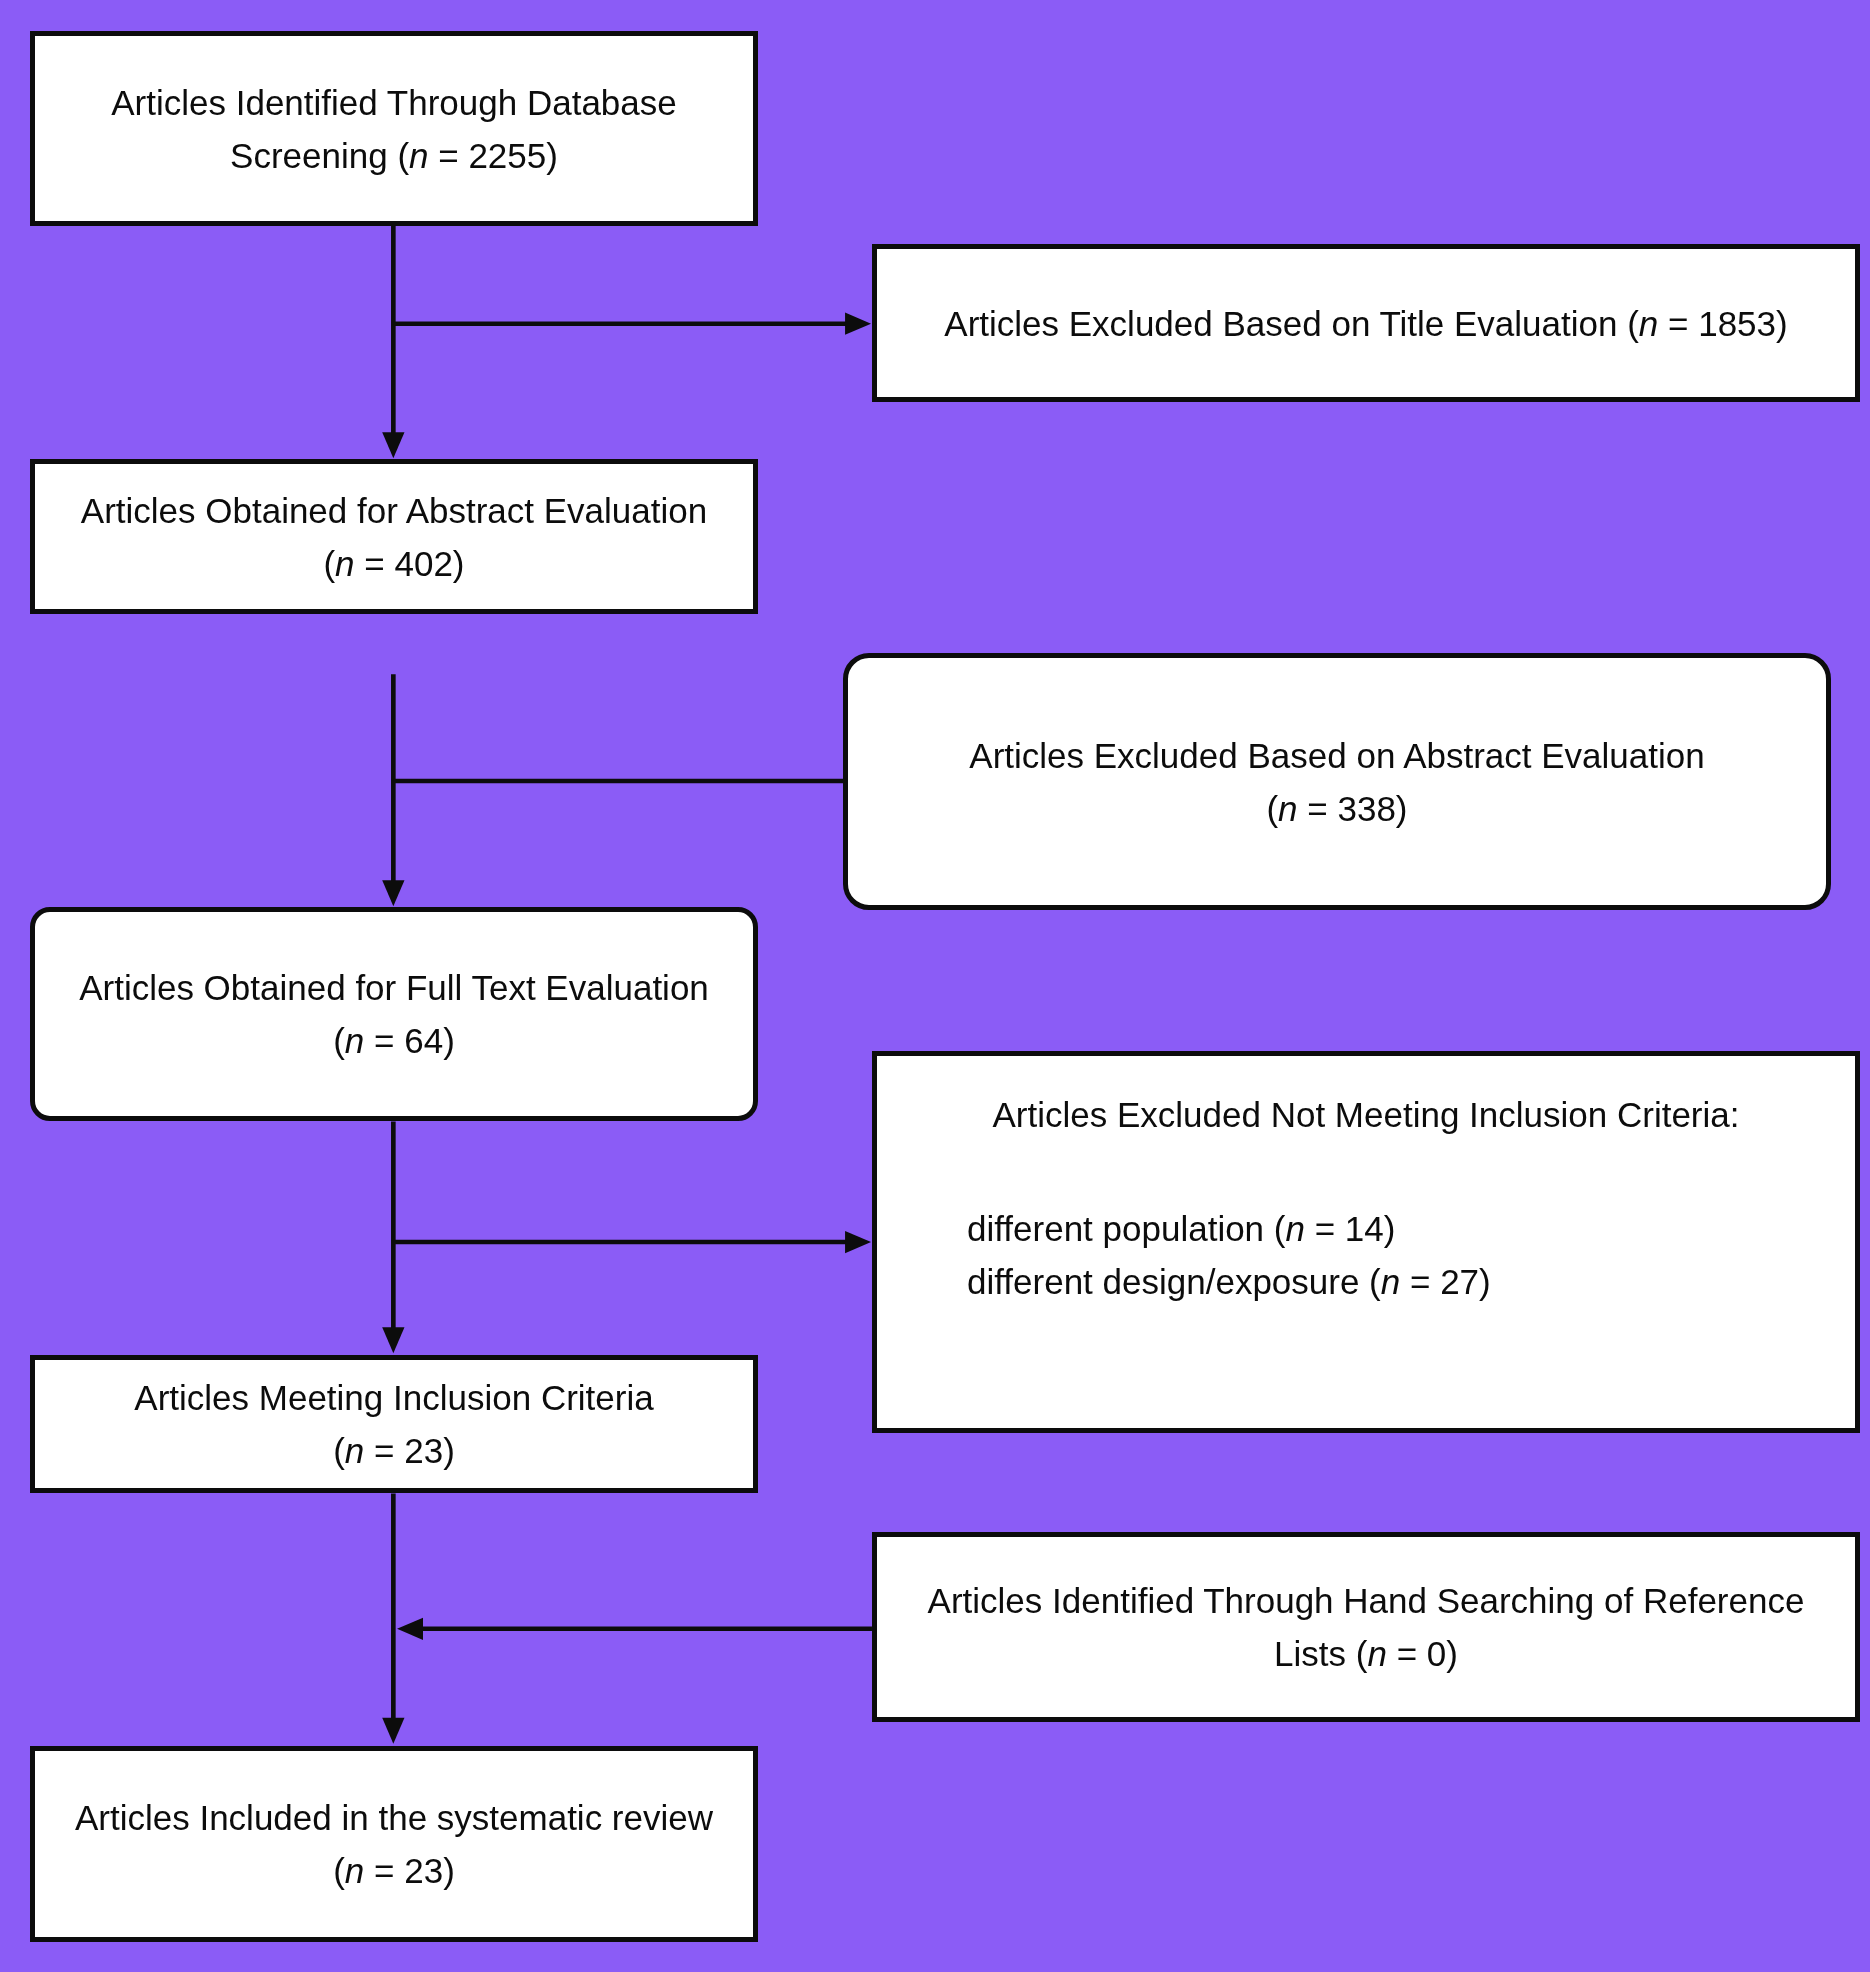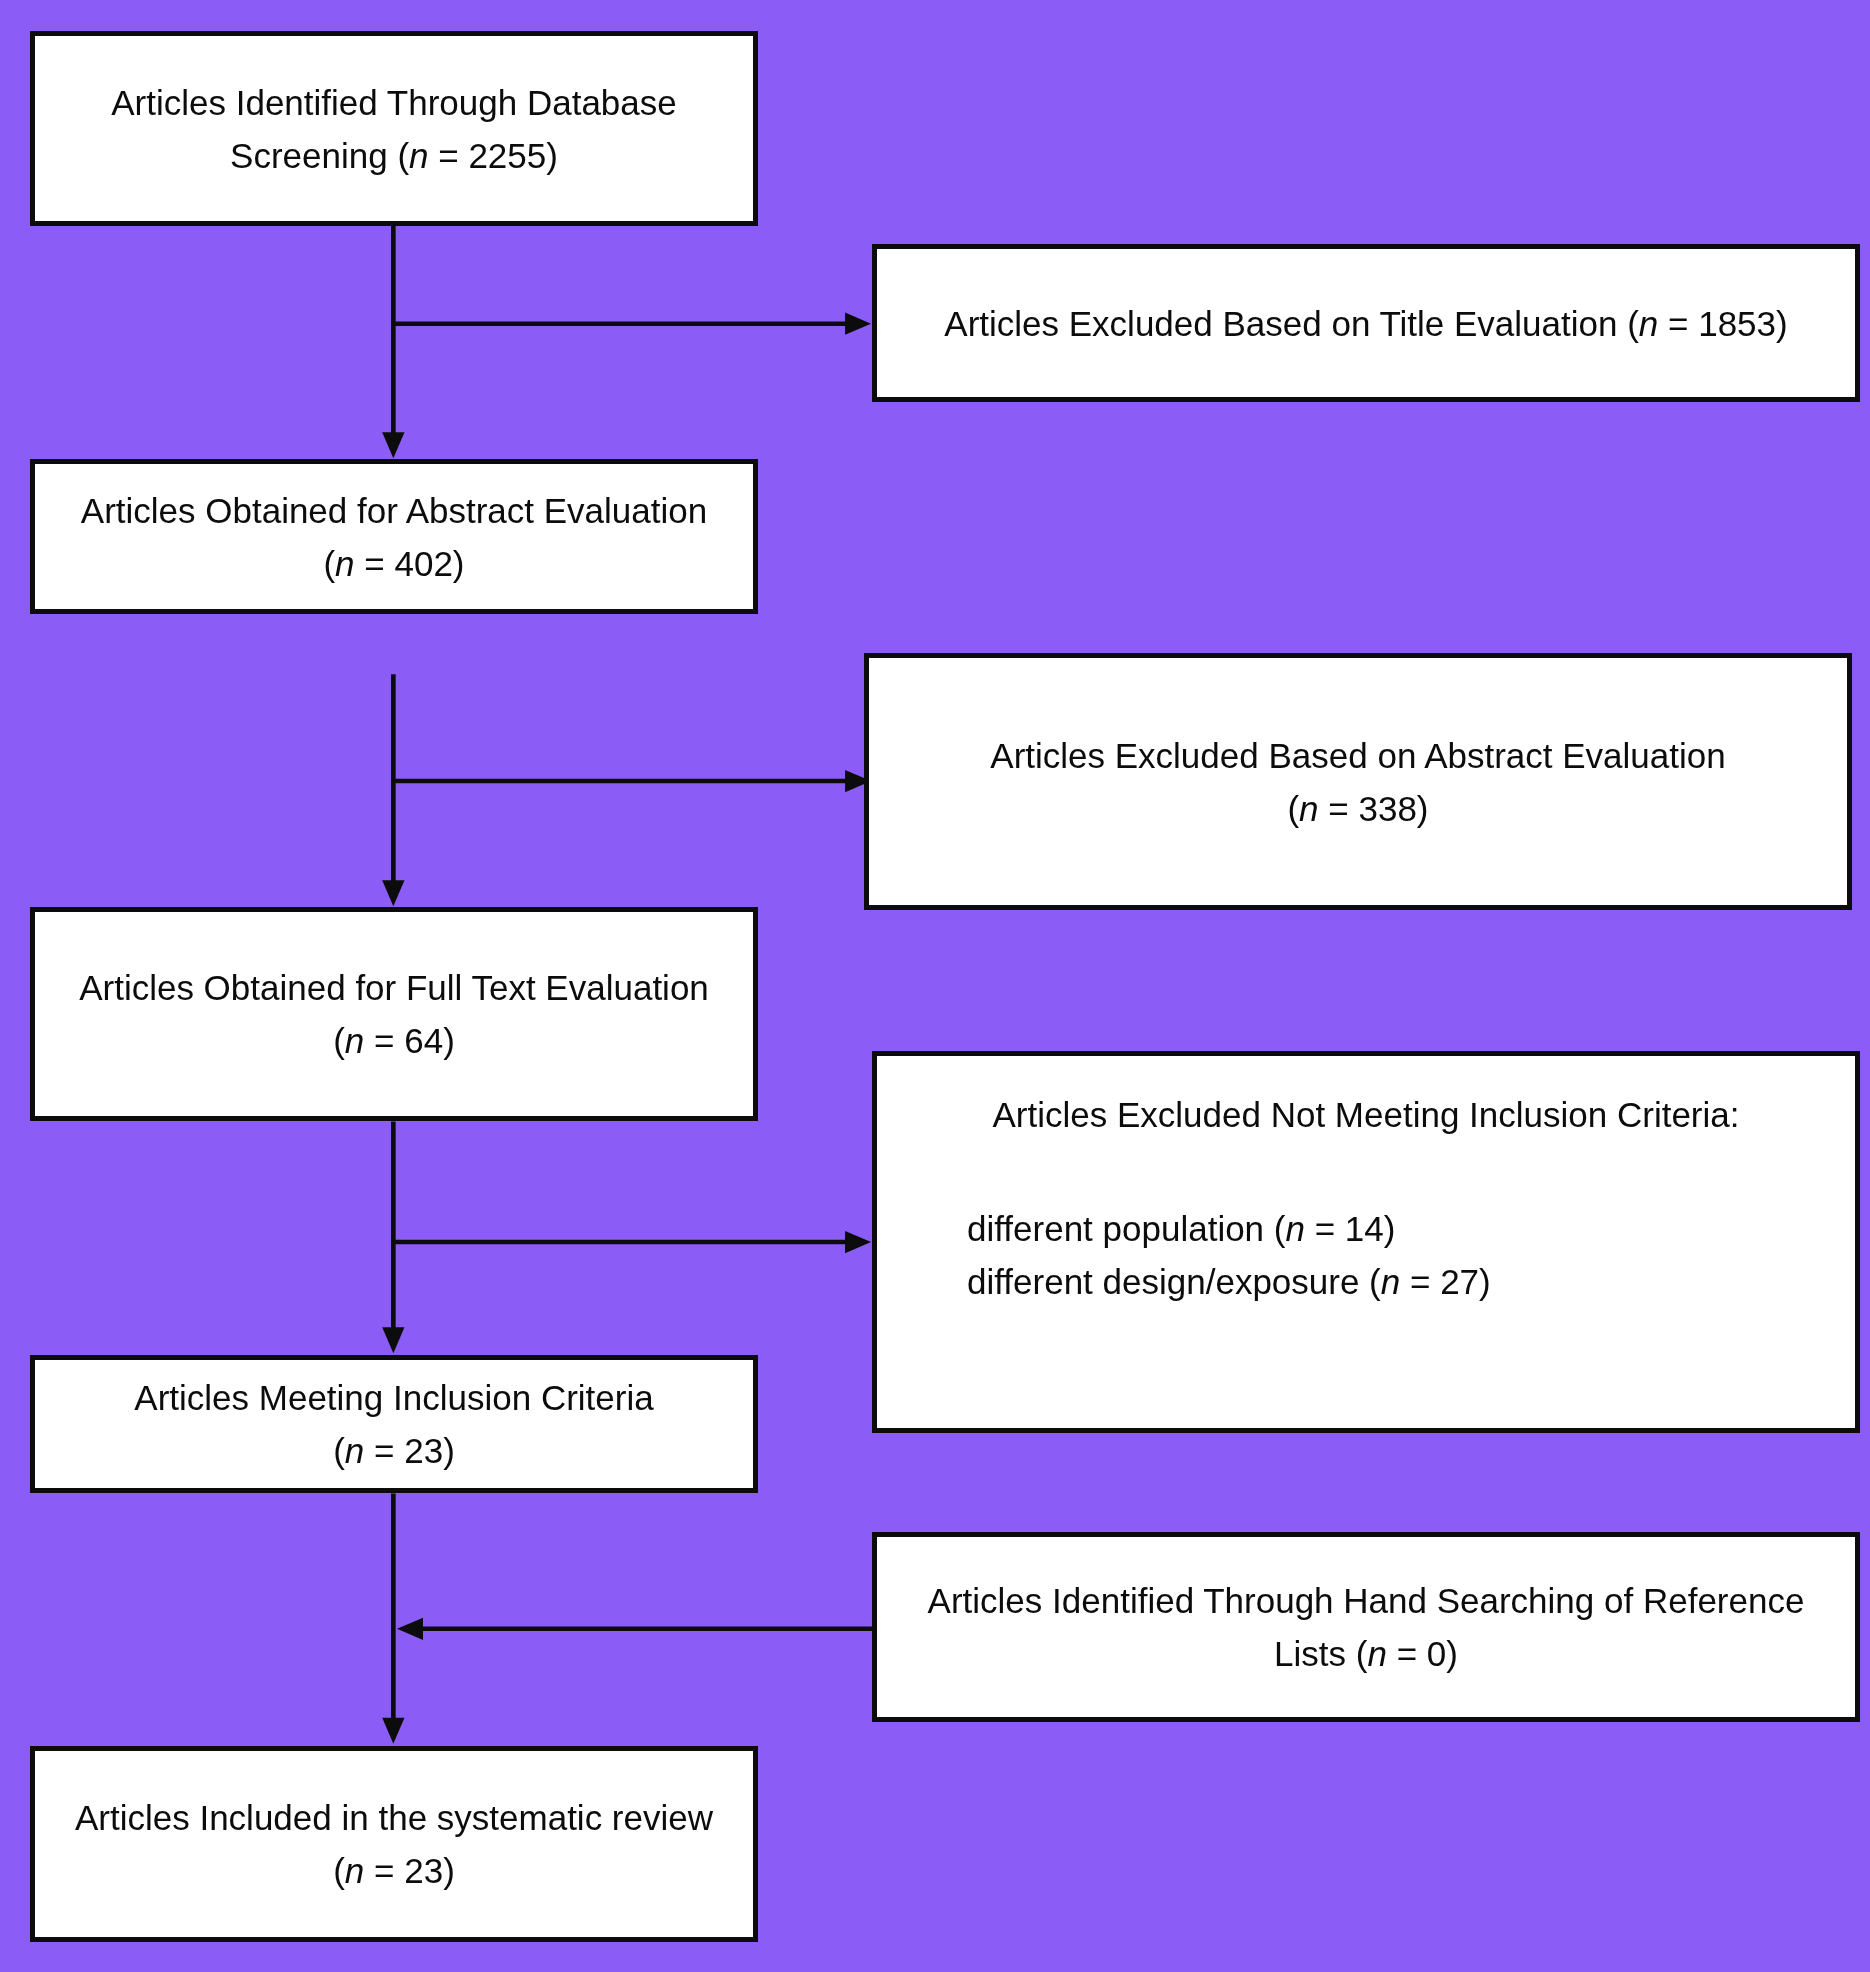--- a/index.html
+++ b/index.html
@@ -41,22 +41,22 @@
     white-space: nowrap;
     color: #0c0c0c;
   }
   .nvar {
     font-style: italic;
   }
   
   #box-identified          { left: 30px;  top: 31px;   width: 728px;  height: 195px; }
   #box-excluded-title      { left: 872px; top: 244px;  width: 988px; height: 158px; }
   #box-abstract            { left: 30px;  top: 459px;  width: 728px;  height: 155px; }
-  #box-excluded-abstract   { left: 864px; top: 653px;  width: 988px; height: 257px; }
-  #box-fulltext            { left: 30px;  top: 907px;  width: 728px;  height: 214px; }
+  #box-excluded-abstract   { left: 843px; top: 653px;  width: 988px; height: 257px; border-radius: 26px; }
+  #box-fulltext            { left: 30px;  top: 907px;  width: 728px;  height: 214px; border-radius: 20px; }
   #box-excluded-criteria   { left: 872px; top: 1051px; width: 988px; height: 382px;
                              justify-content: flex-start; align-items: stretch; }
   #box-meeting             { left: 30px;  top: 1355px; width: 728px;  height: 138px; align-items: center; }
   #box-hand-search         { left: 872px; top: 1532px; width: 988px; height: 190px; }
   #box-included            { left: 30px;  top: 1746px; width: 728px;  height: 196px; }
 
   #box-excluded-criteria .criteria-heading {
     padding-top: 32px;
     text-align: center;
   }

